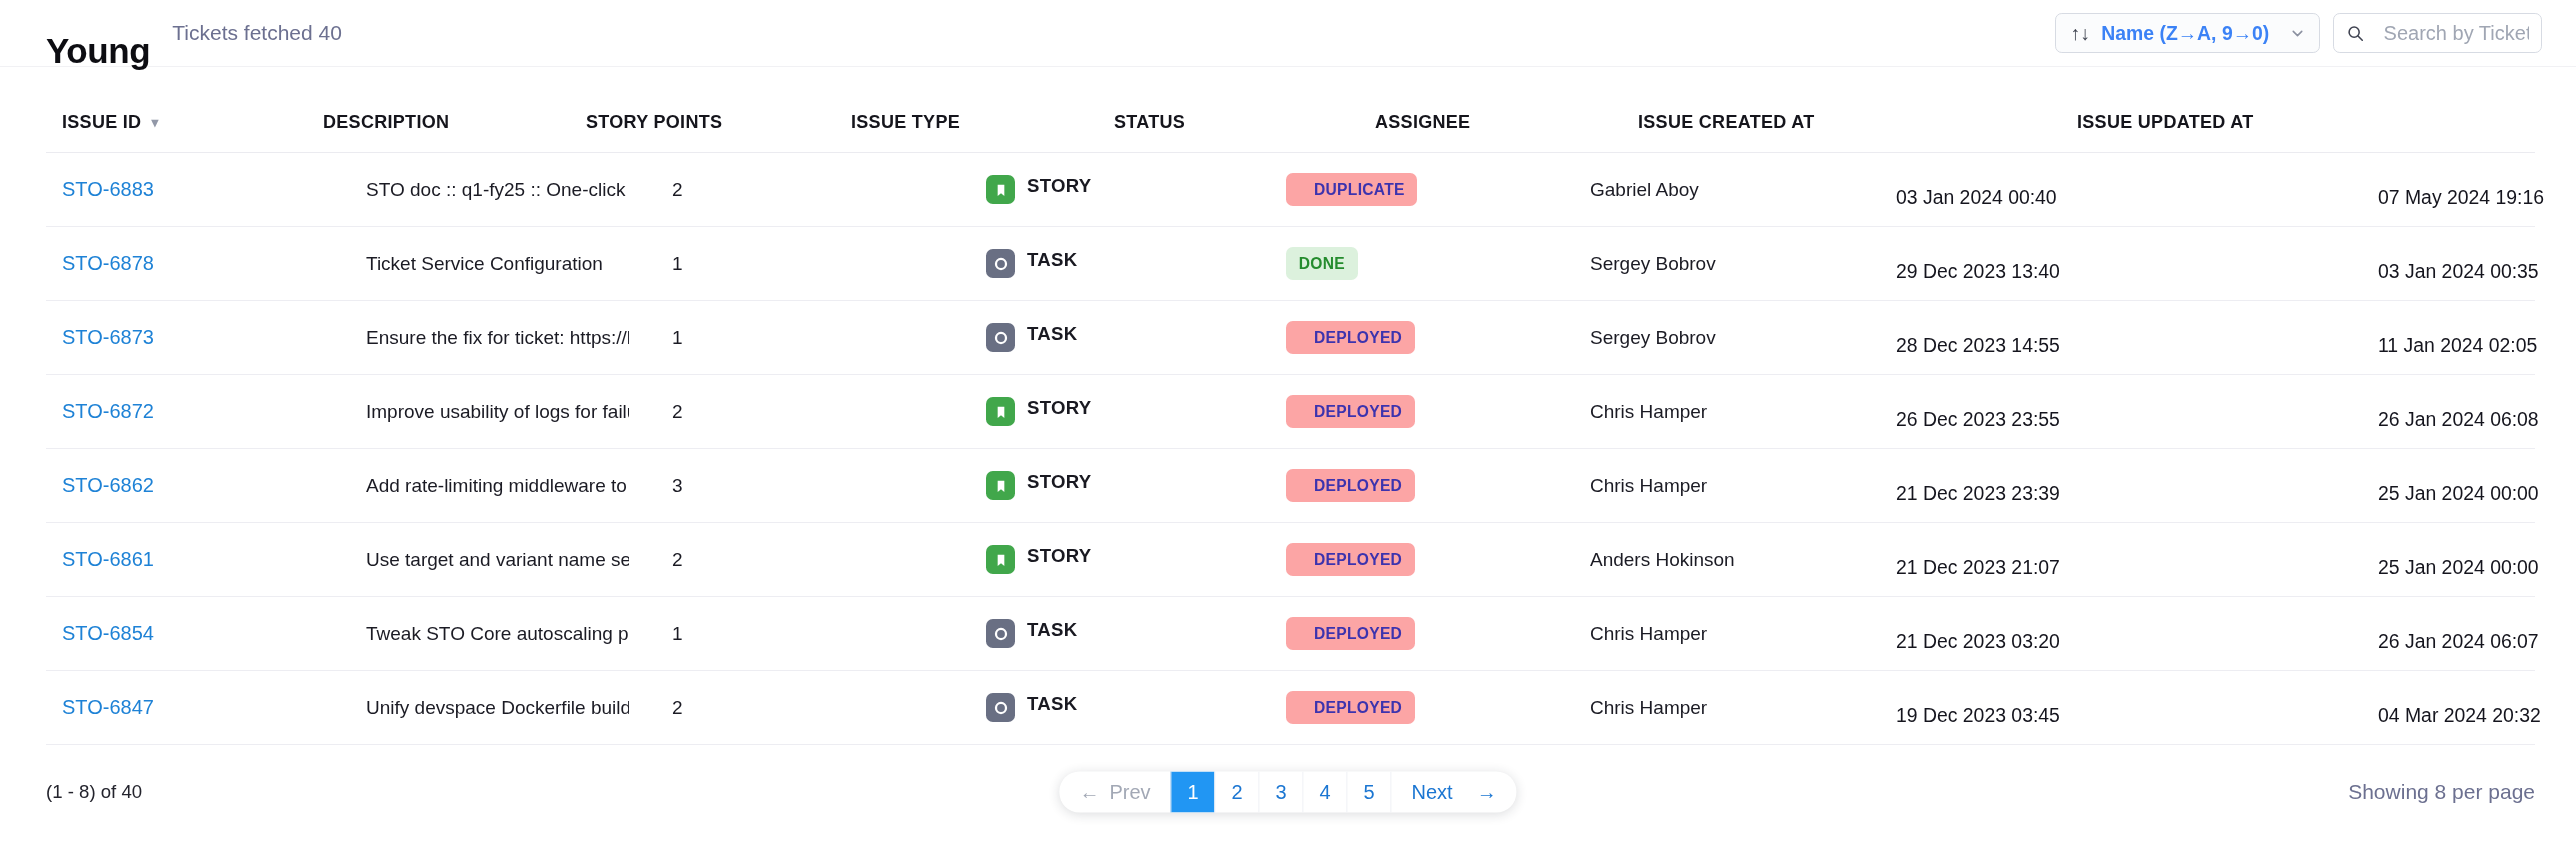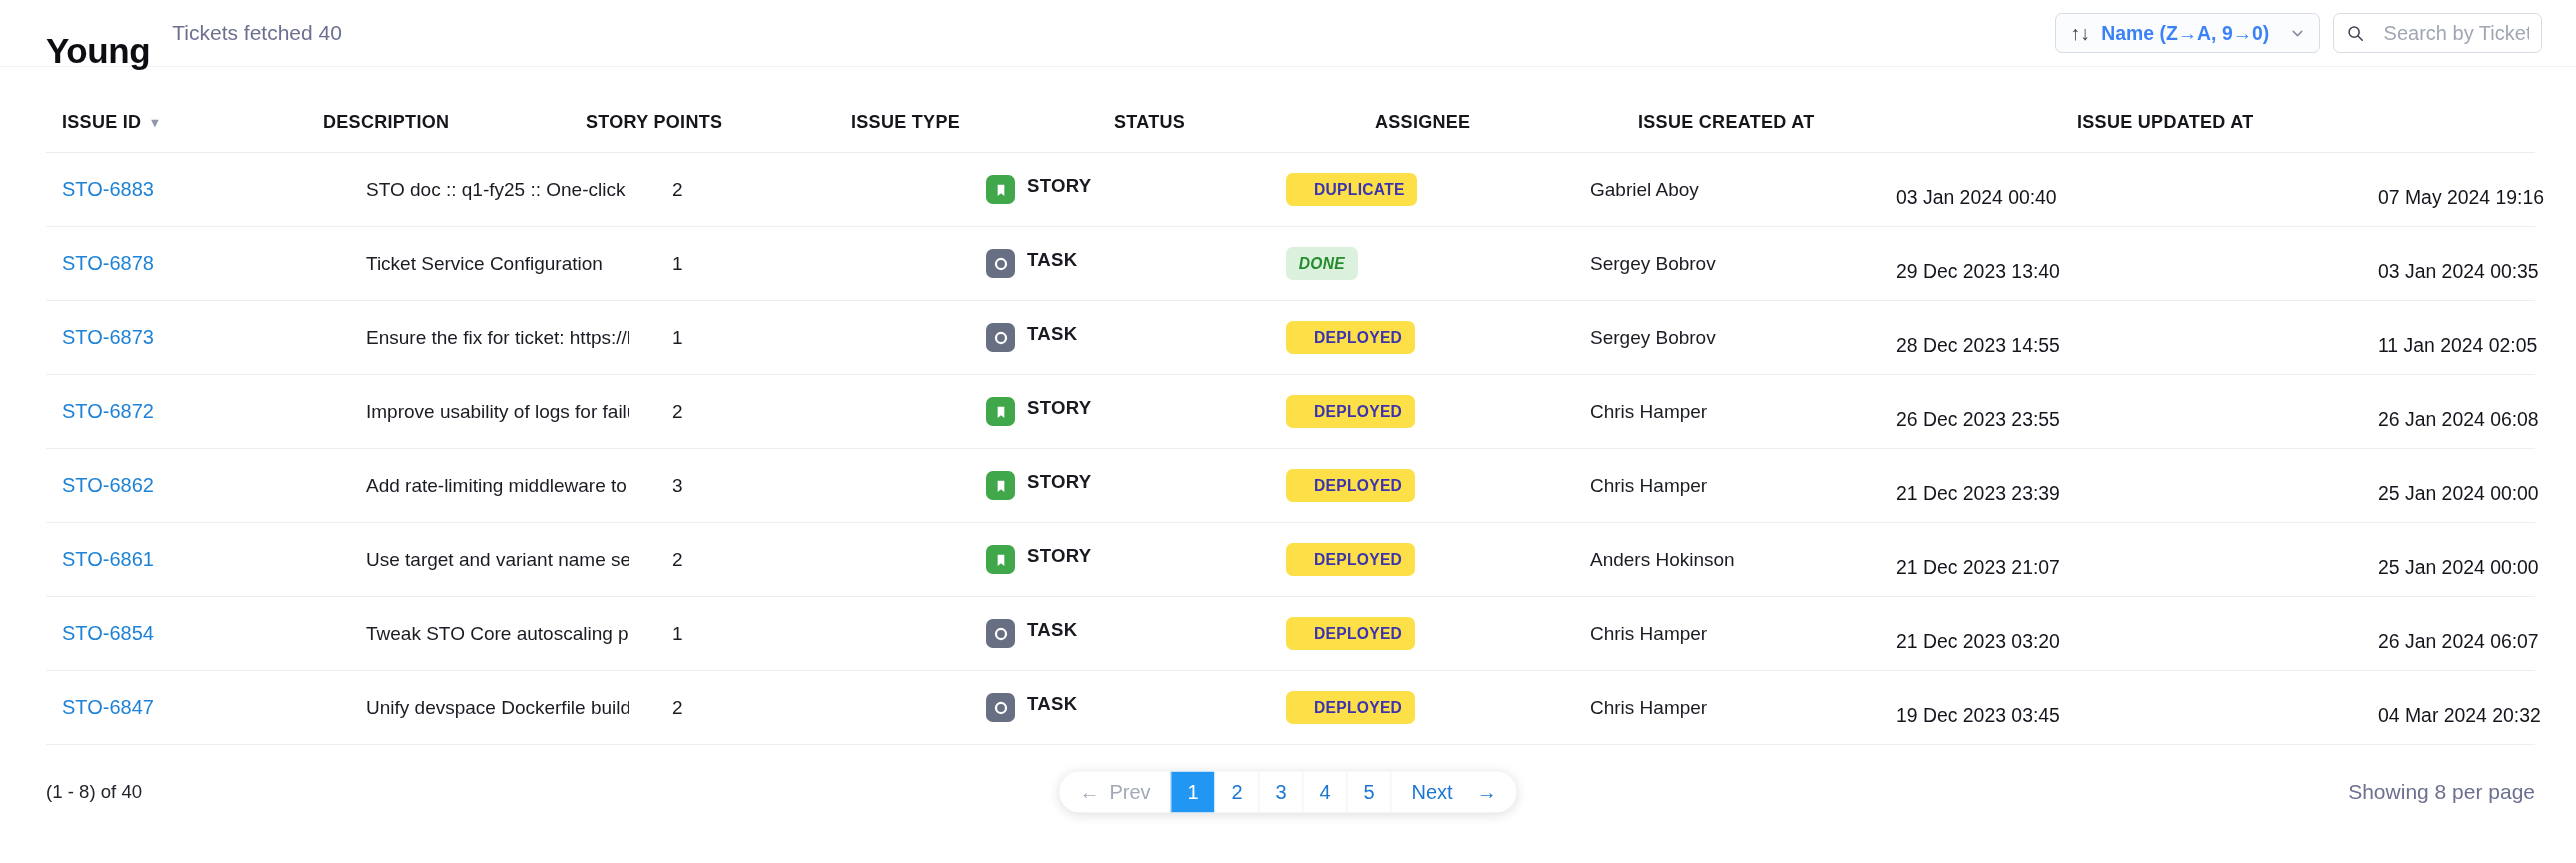--- a/index.html
+++ b/index.html
@@ -29,22 +29,22 @@
   .issue-link { font-size: 20px; color: #1e82d6; text-decoration: none; cursor: pointer; }
   .cell { font-size: 19px; color: #1b1b24; white-space: nowrap; overflow: hidden; }
   .type-cell { display: flex; align-items: flex-start; gap: 12px; font-size: 18.6px; font-weight: 600; color: #191921; letter-spacing: 0.3px; padding-left: 6px; }
   .type-icon { width: 29px; height: 29px; border-radius: 6.8px; display: flex; align-items: center; justify-content: center; flex: 0 0 auto; }
   .type-icon svg { display: none; }
   .icon-story { background: #41a74b; }
   .icon-story .svg-story { display: block; }
   .icon-task { background: #696f83; }
   .icon-task .svg-task { display: block; }
   .status-badge { display: inline-block; padding: 7.6px 12.7px; border-radius: 6.8px; font-size: 15.6px; font-weight: 700; letter-spacing: 0.3px; }
-  .badge-purple { background: #fde047; color: #3c33ae; padding-left: 28px; }
-  .badge-green { background: #dcf1dd; color: #258c2e; font-style: italic; }
+  .badge-purple { background: #fca5a5; color: #3c33ae; padding-left: 28px; }
+  .badge-green { background: #dcf1dd; color: #258c2e; }
   .date-cell { font-size: 19.4px; color: #15151e; white-space: nowrap; margin-top: 16px; }
 
   
   .footer { margin-top: 21px; padding: 0 41px 0 46px; height: 51px; display: flex; align-items: center; position: relative; }
   .range-text { font-size: 18.6px; color: #23232c; }
   .per-page { margin-left: auto; font-size: 21px; color: #6c7090; }
   .pagination { position: absolute; left: 50%; top: 50%; transform: translate(-50%, -50%); display: flex; align-items: stretch; height: 41px; background: #fff; border-radius: 20px; box-shadow: 0 1.7px 12px rgba(31,35,48,0.16); overflow: hidden; }
   .pg-btn { display: flex; align-items: center; justify-content: center; font-size: 20px; cursor: pointer; user-select: none; }
   .pg-prev { padding: 0 20px; color: #a2a8b5; gap: 10px; }
   .pg-num { width: 44px; color: #1b76d2; border-left: 0.8px solid #f0f1f5; display: flex; align-items: center; justify-content: center; font-size: 20px; cursor: pointer; }

